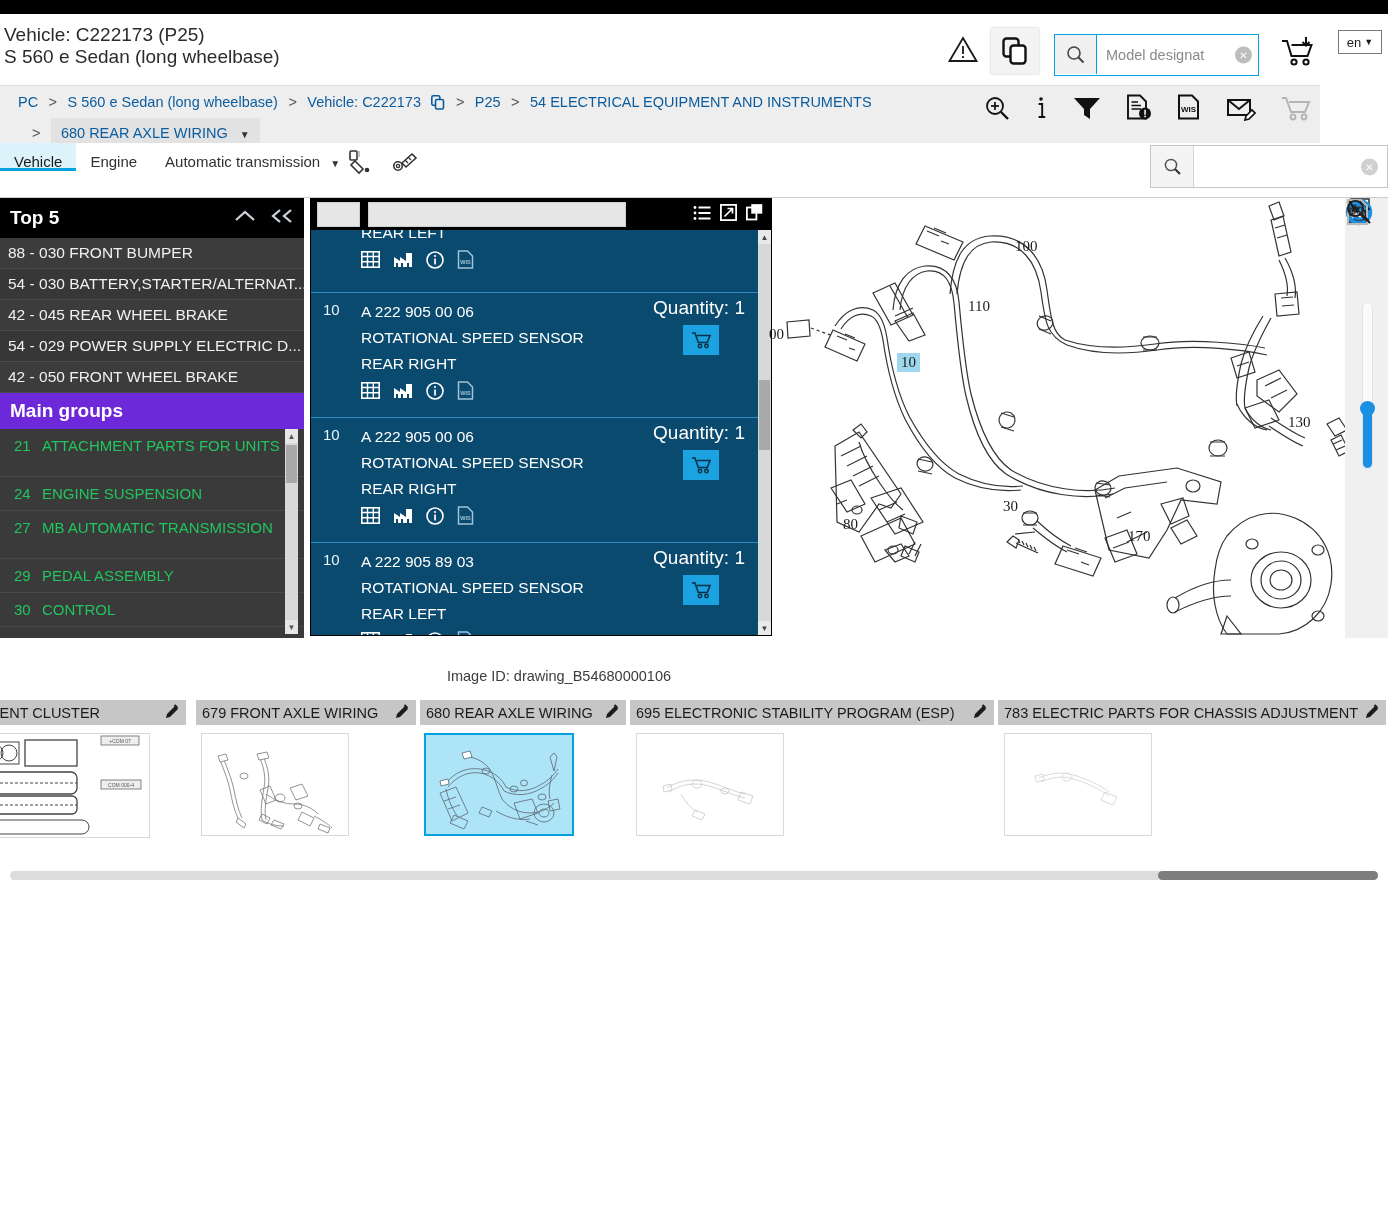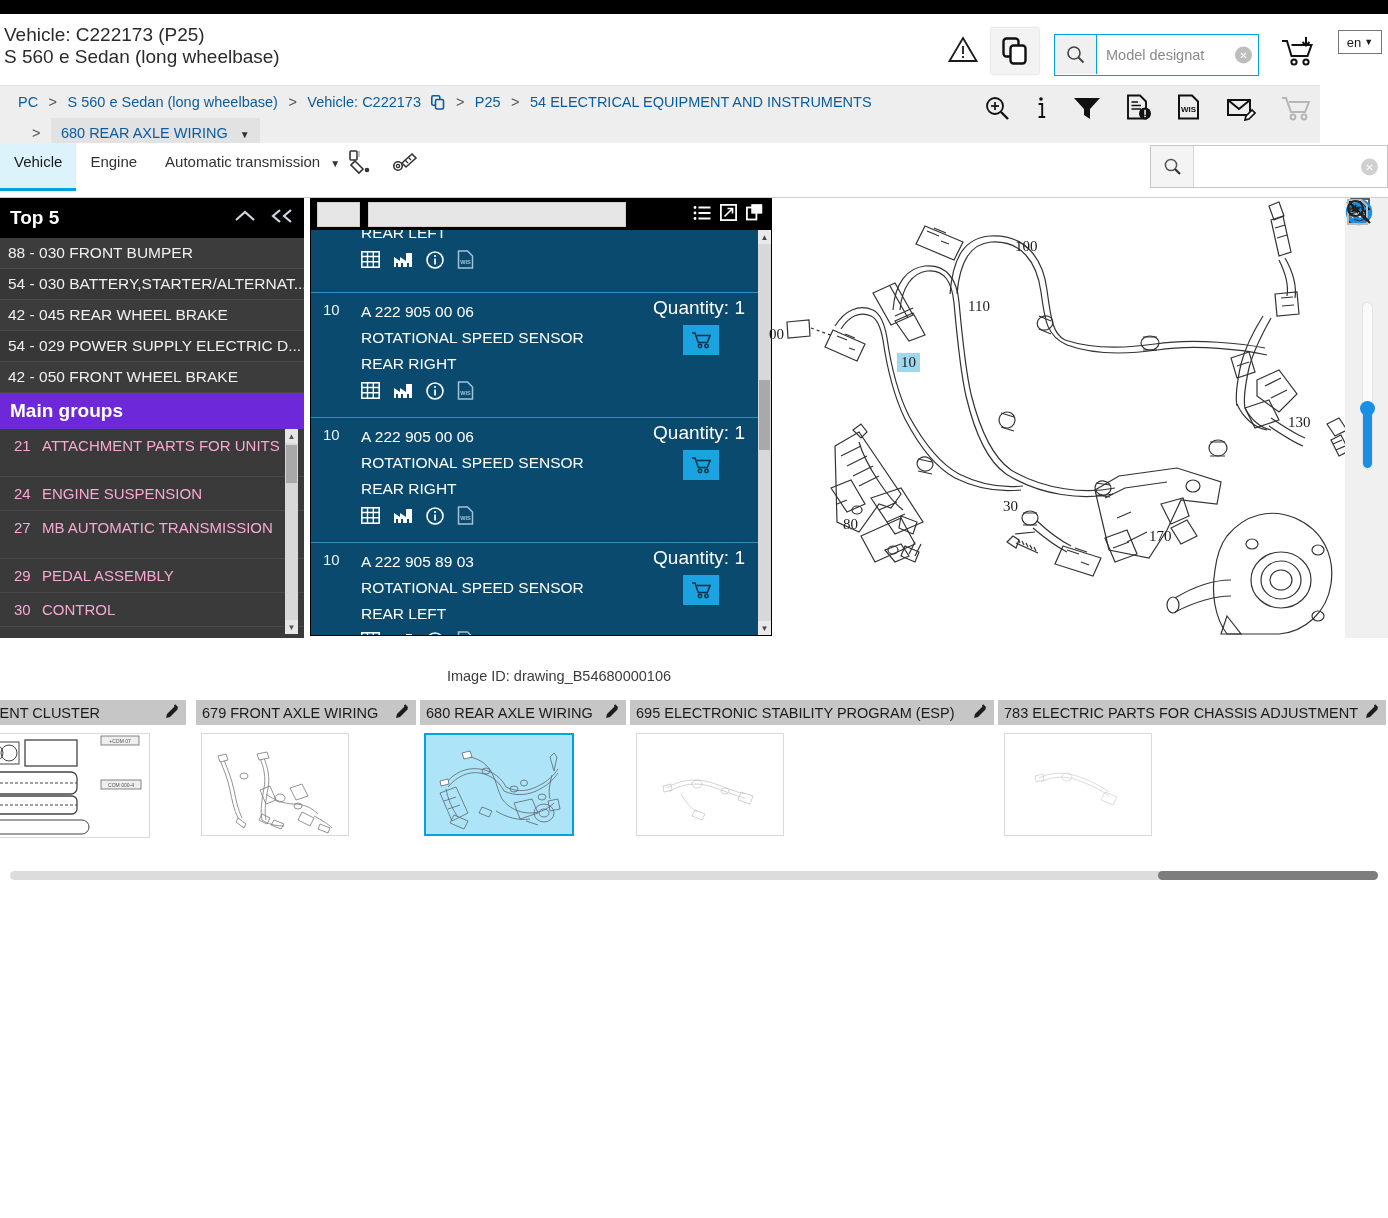--- a/index.html
+++ b/index.html
@@ -78,21 +78,21 @@
     position:absolute; right:8px; top:8px; display:flex; align-items:center; gap:24px;
   }
 
   
   .tabsrow {
     position:absolute; left:0; top:143px; width:1388px; height:55px; background:#ffffff;
     border-bottom:1px solid #cdcdcd;
   }
   .tabs { position:absolute; left:0; top:0; display:flex; align-items:flex-start; height:44px; }
   .tab {
-    padding:10px 14px 12px 14px; height:48px; font-size:15px; color:#333;
+    padding:10px 14px 12px 14px; height:28px; font-size:15px; color:#333;
   }
   .tab.active { background:#ddf3fb; color:#1a1a1a; border-bottom:3px solid #00a3e0; }
   .tab-caret { font-size:10px; margin-left:6px; color:#333; }
   .tabicons { position:absolute; left:345px; top:6px; display:flex; gap:18px; align-items:center; }
   .tabsearch {
     position:absolute; right:0; top:2px; width:238px; height:43px;
     display:flex; border:1px solid #c6c6c6; background:#fff;
   }
   .tabsearch .sb {
     width:43px; border-right:1px solid #d4d4d4; background:#f4f4f4;
@@ -119,21 +119,21 @@
     font-size:15.5px; color:#f0f0f0; border-bottom:1px solid #4a4a4a;
     background:#3c3c3c; white-space:nowrap; overflow:hidden;
   }
   .top5item:nth-child(even){ background:#373737; }
   .maingroups-head {
     background:#6d28d9; height:36px; display:flex; align-items:center; padding:0 10px;
     font-size:19px; font-weight:bold;
   }
   .mglist { position:relative; height:205px; overflow:hidden; background:#3a3a3a; }
   .mgitem {
-    display:flex; font-size:15px; color:#f9a8d4; border-bottom:1px solid #484848;
+    display:flex; font-size:15px; color:#22c55e; border-bottom:1px solid #484848;
     padding:8px 0 8px 0; align-items:flex-start;
   }
   .mgitem .num { width:42px; text-align:left; padding-left:14px; }
   .mgitem .lbl { flex:1; }
   .mg-scroll {
     position:absolute; right:6px; top:0; width:13px; height:205px; background:#d8d8d8;
   }
   .mg-scroll .arrowtop, .mg-scroll .arrowbot {
     position:absolute; left:0; width:13px; height:14px; background:#e6e6e6;
     display:flex; align-items:center; justify-content:center; font-size:8px; color:#555;
@@ -796,21 +796,21 @@
         </g>
       </svg>
 
       <div class="callout" style="left:240px;top:40px;">100</div>
       <div class="callout" style="left:193px;top:100px;">110</div>
       <div class="callout" style="left:-6px;top:128px;">00</div>
       <div class="callout hl" style="left:122px;top:155px;">10</div>
       <div class="callout" style="left:513px;top:216px;">130</div>
       <div class="callout" style="left:228px;top:300px;">30</div>
       <div class="callout" style="left:68px;top:318px;">80</div>
-      <div class="callout" style="left:374px;top:330px;">170</div>
+      <div class="callout" style="left:353px;top:330px;">170</div>
 
       <div class="viewer-tools">
         <div class="vt">
           <svg width="30" height="28" viewBox="0 0 30 28">
             <rect x="6" y="1" width="18" height="13" fill="#fff" stroke="#3a3a3a" stroke-width="1.6"></rect>
             <rect x="2" y="8" width="20" height="17" fill="#3a3a3a"></rect>
             <path d="M7 13 l10 7 M17 13 l-10 7" stroke="#fff" stroke-width="2.4"></path>
           </svg>
         </div>
         <div class="vt">

